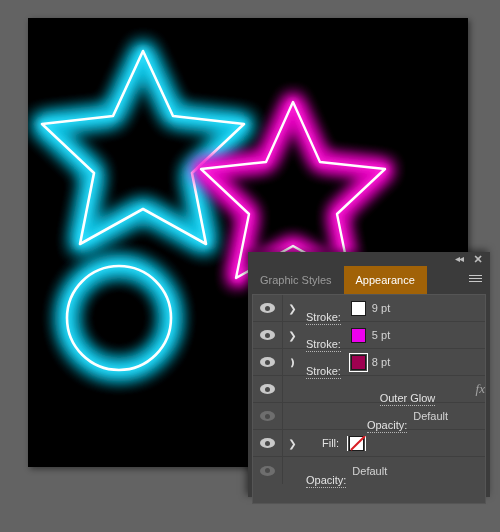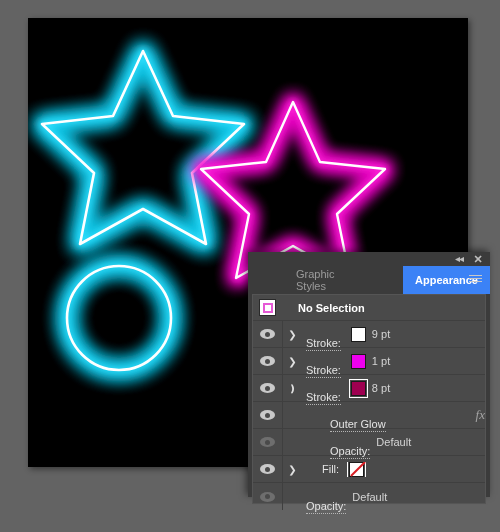--- a/index.html
+++ b/index.html
@@ -74,26 +74,25 @@
   }
   .tab {
     display: flex;
     align-items: center;
     padding: 0 12px;
     font-size: 11px;
     color: #9b9b9b;
     cursor: pointer;
     user-select: none;
     background: #3b3b3b;
-    margin-left: 36px;
   }
   .tab.active {
-    background: #3b82f6;
+    background: #a16207;
     color: #ffffff;
-    font-weight: bold;
+    font-weight: normal;
   }
   .hamburger {
     position: absolute;
     right: 8px;
     top: 9px;
     width: 13px;
     height: 10px;
     cursor: pointer;
   }
   .hamburger i {
@@ -143,21 +142,21 @@
     font-size: 10px;
   }
   .cell-body {
     flex: 1;
     display: flex;
     align-items: center;
     padding-left: 4px;
     overflow: hidden;
     white-space: nowrap;
   }
-  .cell-body.indent-1 { padding-left: 28px; }
+  .cell-body.indent-1 { padding-left: 28px; justify-content: center; }
 
   
   .eye {
     width: 15px;
     height: 10px;
     position: relative;
   }
   .eye .lid {
     position: absolute;
     left: 0; top: 0;
@@ -315,28 +314,20 @@
     <div class="tab active">Appearance</div>
     <div class="hamburger">
       <i></i>
         <i></i>
         <i></i>
     </div>
   </div>
 
   <div class="list">
 
-    <div class="row header-row">
-      <div class="noselicon">
-          <i></i>
-        </div>
-      <div class="cell-body" style="padding-left:22px;">
-        <span class="bold-white">No Selection</span>
-      </div>
-    </div>
 
     <div class="row">
       <div class="cell-eye">
         <span class="eye">
             <span class="lid"></span>
             <span class="pupil"></span>
           </span>
       </div>
       <div class="cell-arrow">❯</div>
       <div class="cell-body">
@@ -350,21 +341,21 @@
       <div class="cell-eye">
         <span class="eye">
             <span class="lid"></span>
             <span class="pupil"></span>
           </span>
       </div>
       <div class="cell-arrow">❯</div>
       <div class="cell-body">
         <span class="dotted">Stroke:</span>
         <span class="swatch" style="background:#ee00ee"></span>
-        <span class="value">1 pt</span>
+        <span class="value">5 pt</span>
       </div>
     </div>
 
     <div class="row">
       <div class="cell-eye">
         <span class="eye">
             <span class="lid"></span>
             <span class="pupil"></span>
           </span>
       </div>

